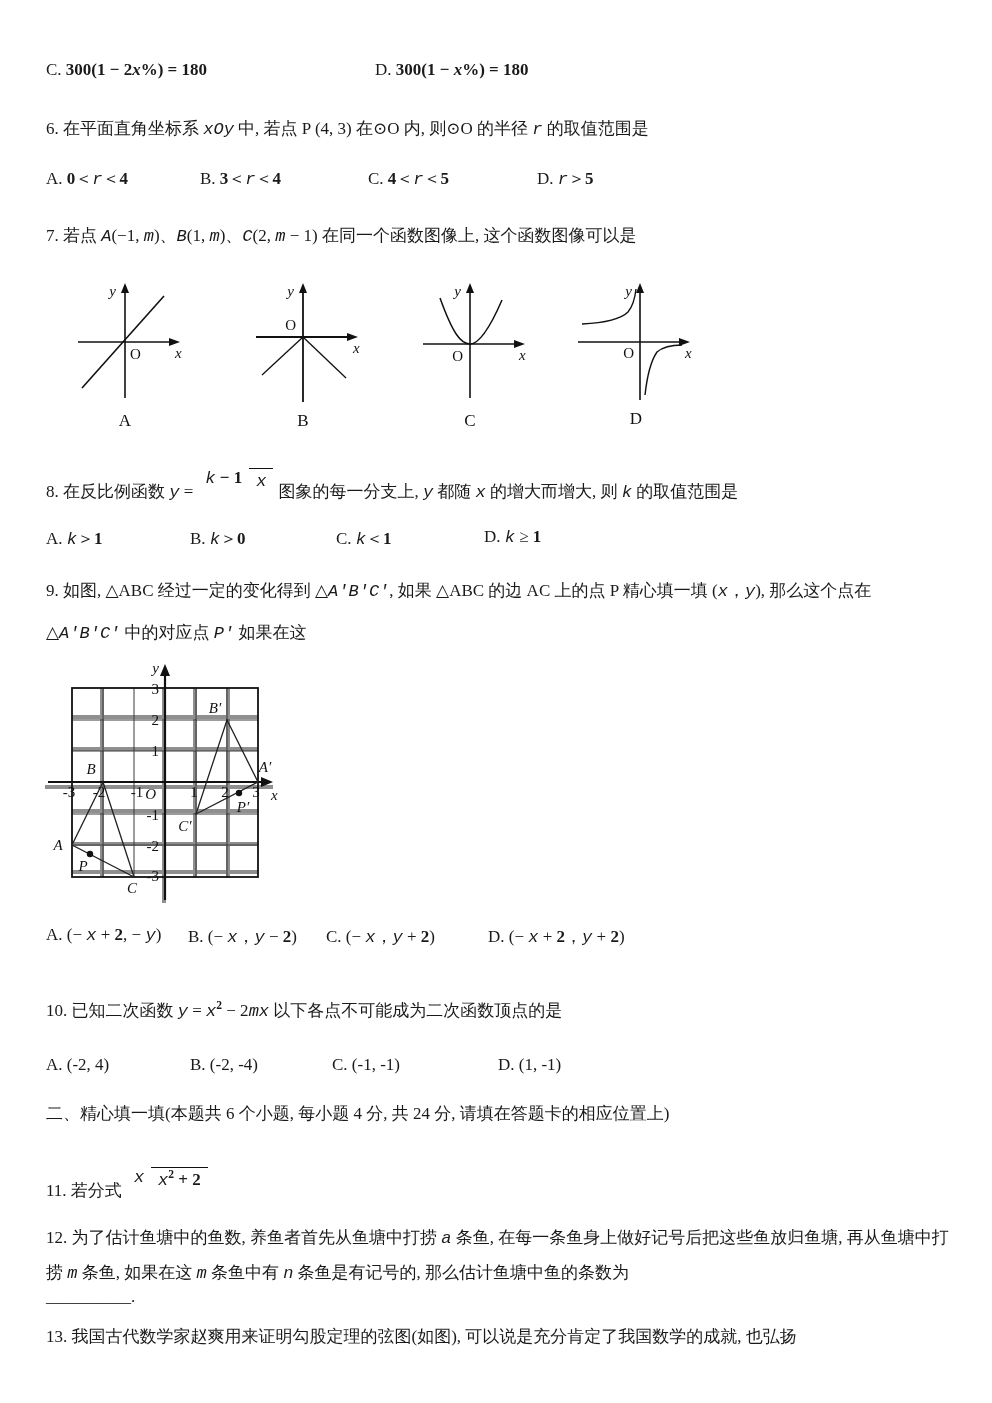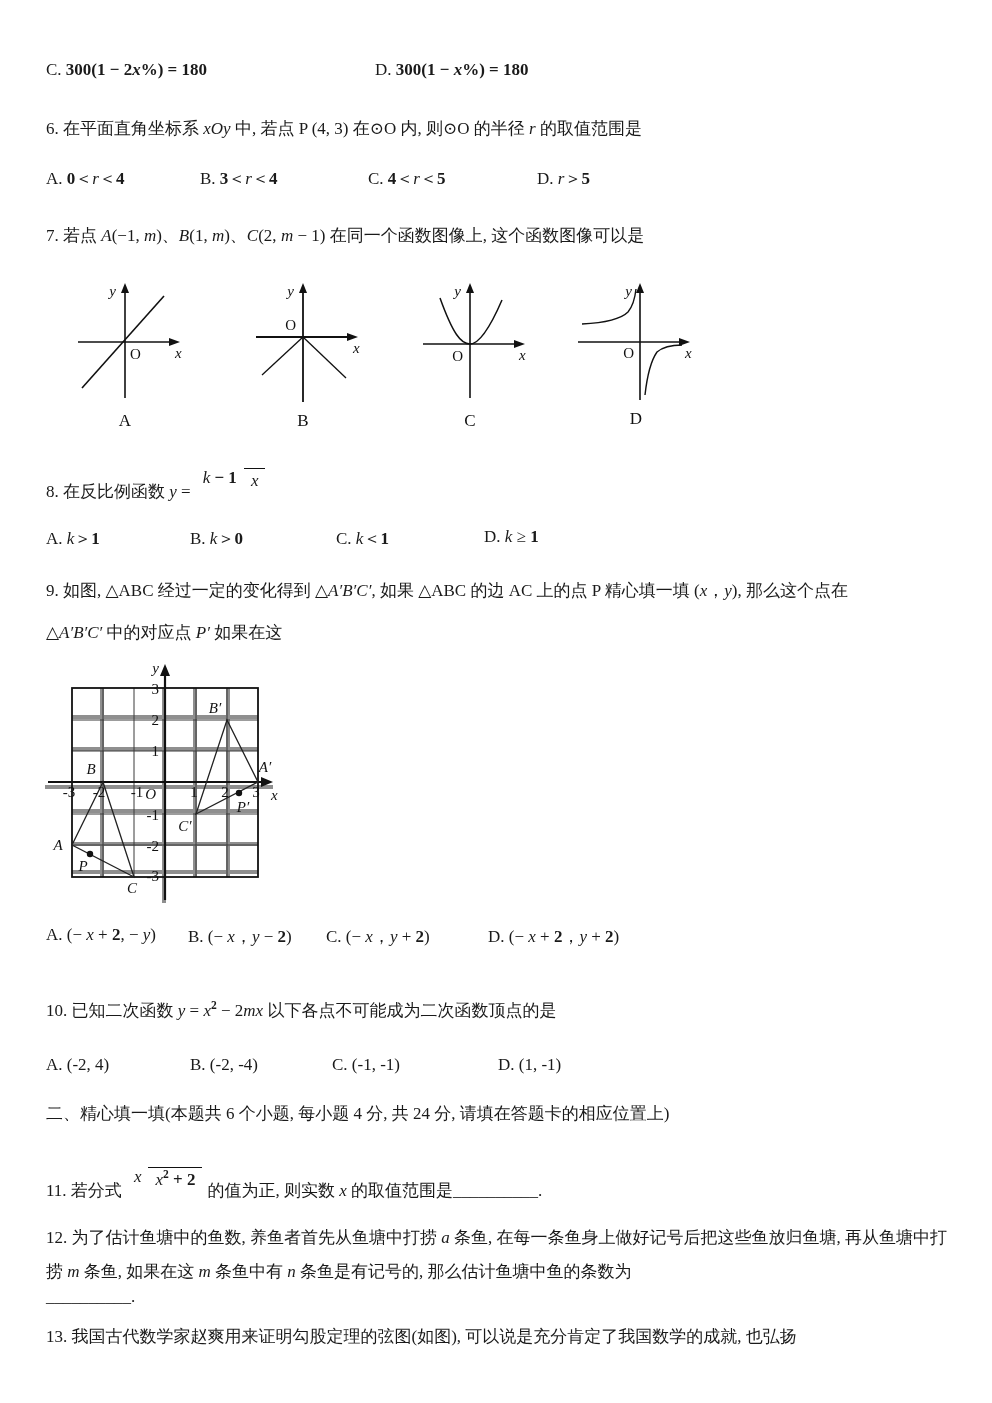--- a/index.html
+++ b/index.html
@@ -3,21 +3,21 @@
 <meta charset="utf-8">
 <style>
   html,body{margin:0;padding:0;}
   body{
     width:992px;height:1403px;position:relative;background:#ffffff;
     font-family:"Liberation Serif","DejaVu Serif",serif;
     font-size:17px;color:#1a1a1a;overflow:hidden;
   }
   .row{position:absolute;left:46px;right:40px;}
   .abs{position:absolute;top:0;white-space:nowrap;}
-  .m{font-style:italic;}
+  .m{font-style:italic;font-family:Liberation Mono, monospace;}
   .b{font-weight:bold;}
   .mb{font-style:italic;font-weight:bold;}
   .sup{vertical-align:super;font-size:0.68em;font-weight:bold;line-height:0;}
   .fracline{display:flex;align-items:flex-end;}
   .frac{display:inline-flex;flex-direction:row;text-align:center;margin:12px 5px;vertical-align:middle;}
   .frac .num{padding:0 7px 2px 7px;}
   .frac .den{border-top:1.6px solid #111;padding:2px 7px 0 7px;}
   .graphs{position:absolute;left:0;top:282px;width:992px;height:150px;}
   .graph{position:absolute;top:0;}
   svg text{font-family:"Liberation Serif","DejaVu Serif",serif;fill:#111;}
@@ -101,20 +101,21 @@
     <text x="64" y="142" font-size="17" text-anchor="middle">D</text>
   </svg>
 </div>
 
 <div class="row fracline" style="top:447px;min-height:56px">
   <span><span>8. 在反比例函数 </span><span class="m">y</span><span> = </span></span>
   <span class="frac">
     <span class="num"><span class="m">k</span><span class="b"> − 1</span></span>
     <span class="den"><span class="m">x</span></span>
   </span>
+  <span><span> 图象的每一分支上, </span><span class="m">y</span><span> 都随 </span><span class="m">x</span><span> 的增大而增大, 则 </span><span class="m">k</span><span> 的取值范围是</span></span>
 </div>
 <div class="row" style="top:527px">
   <span class="abs" style="left:0"><span>A. </span><span class="m">k</span><span>＞</span><span class="b">1</span></span>
   <span class="abs" style="left:144px"><span>B. </span><span class="m">k</span><span>＞</span><span class="b">0</span></span>
   <span class="abs" style="left:290px"><span>C. </span><span class="m">k</span><span>＜</span><span class="b">1</span></span>
   <span class="abs" style="left:438px"><span>D. </span><span class="m">k</span><span> ≥ </span><span class="b">1</span></span>
 </div>
 
 <div class="row" style="top:579px"><span>9. 如图, △ABC 经过一定的变化得到 △</span><span class="m">A′B′C′</span><span>, 如果 △ABC 的边 AC 上的点 P 精心填一填 (</span><span class="m">x</span><span>，</span><span class="m">y</span><span>), 那么这个点在</span></div>
 <div class="row" style="top:621px"><span>△</span><span class="m">A′B′C′</span><span> 中的对应点 </span><span class="m">P′</span><span> 如果在这</span></div>
@@ -206,19 +207,18 @@
 </div>
 
 <div class="row" style="top:1102px"><span>二、精心填一填(本题共 6 个小题, 每小题 4 分, 共 24 分, 请填在答题卡的相应位置上)</span></div>
 
 <div class="row fracline" style="top:1146px;min-height:56px">
   <span><span>11. 若分式 </span></span>
   <span class="frac">
     <span class="num"><span class="m">x</span></span>
     <span class="den"><span class="m">x</span><span class="sup">2</span><span class="b"> + 2</span></span>
   </span>
-  <span><span> 的值为正, 则实数 </span><span class="m">x</span><span> 的取值范围是__________.</span></span>
 </div>
 
 <div class="row wrap" style="top:1221px;width:912px"><span>12. 为了估计鱼塘中的鱼数, 养鱼者首先从鱼塘中打捞 </span><span class="m">a</span><span> 条鱼, 在每一条鱼身上做好记号后把这些鱼放归鱼塘, 再从鱼塘中打捞 </span><span class="m">m</span><span> 条鱼, 如果在这 </span><span class="m">m</span><span> 条鱼中有 </span><span class="m">n</span><span> 条鱼是有记号的, 那么估计鱼塘中鱼的条数为</span></div>
 <div class="row" style="top:1287px">__________.</div>
 
 <div class="row" style="top:1325px"><span>13. 我国古代数学家赵爽用来证明勾股定理的弦图(如图), 可以说是充分肯定了我国数学的成就, 也弘扬</span></div>
 
 </body></html>

